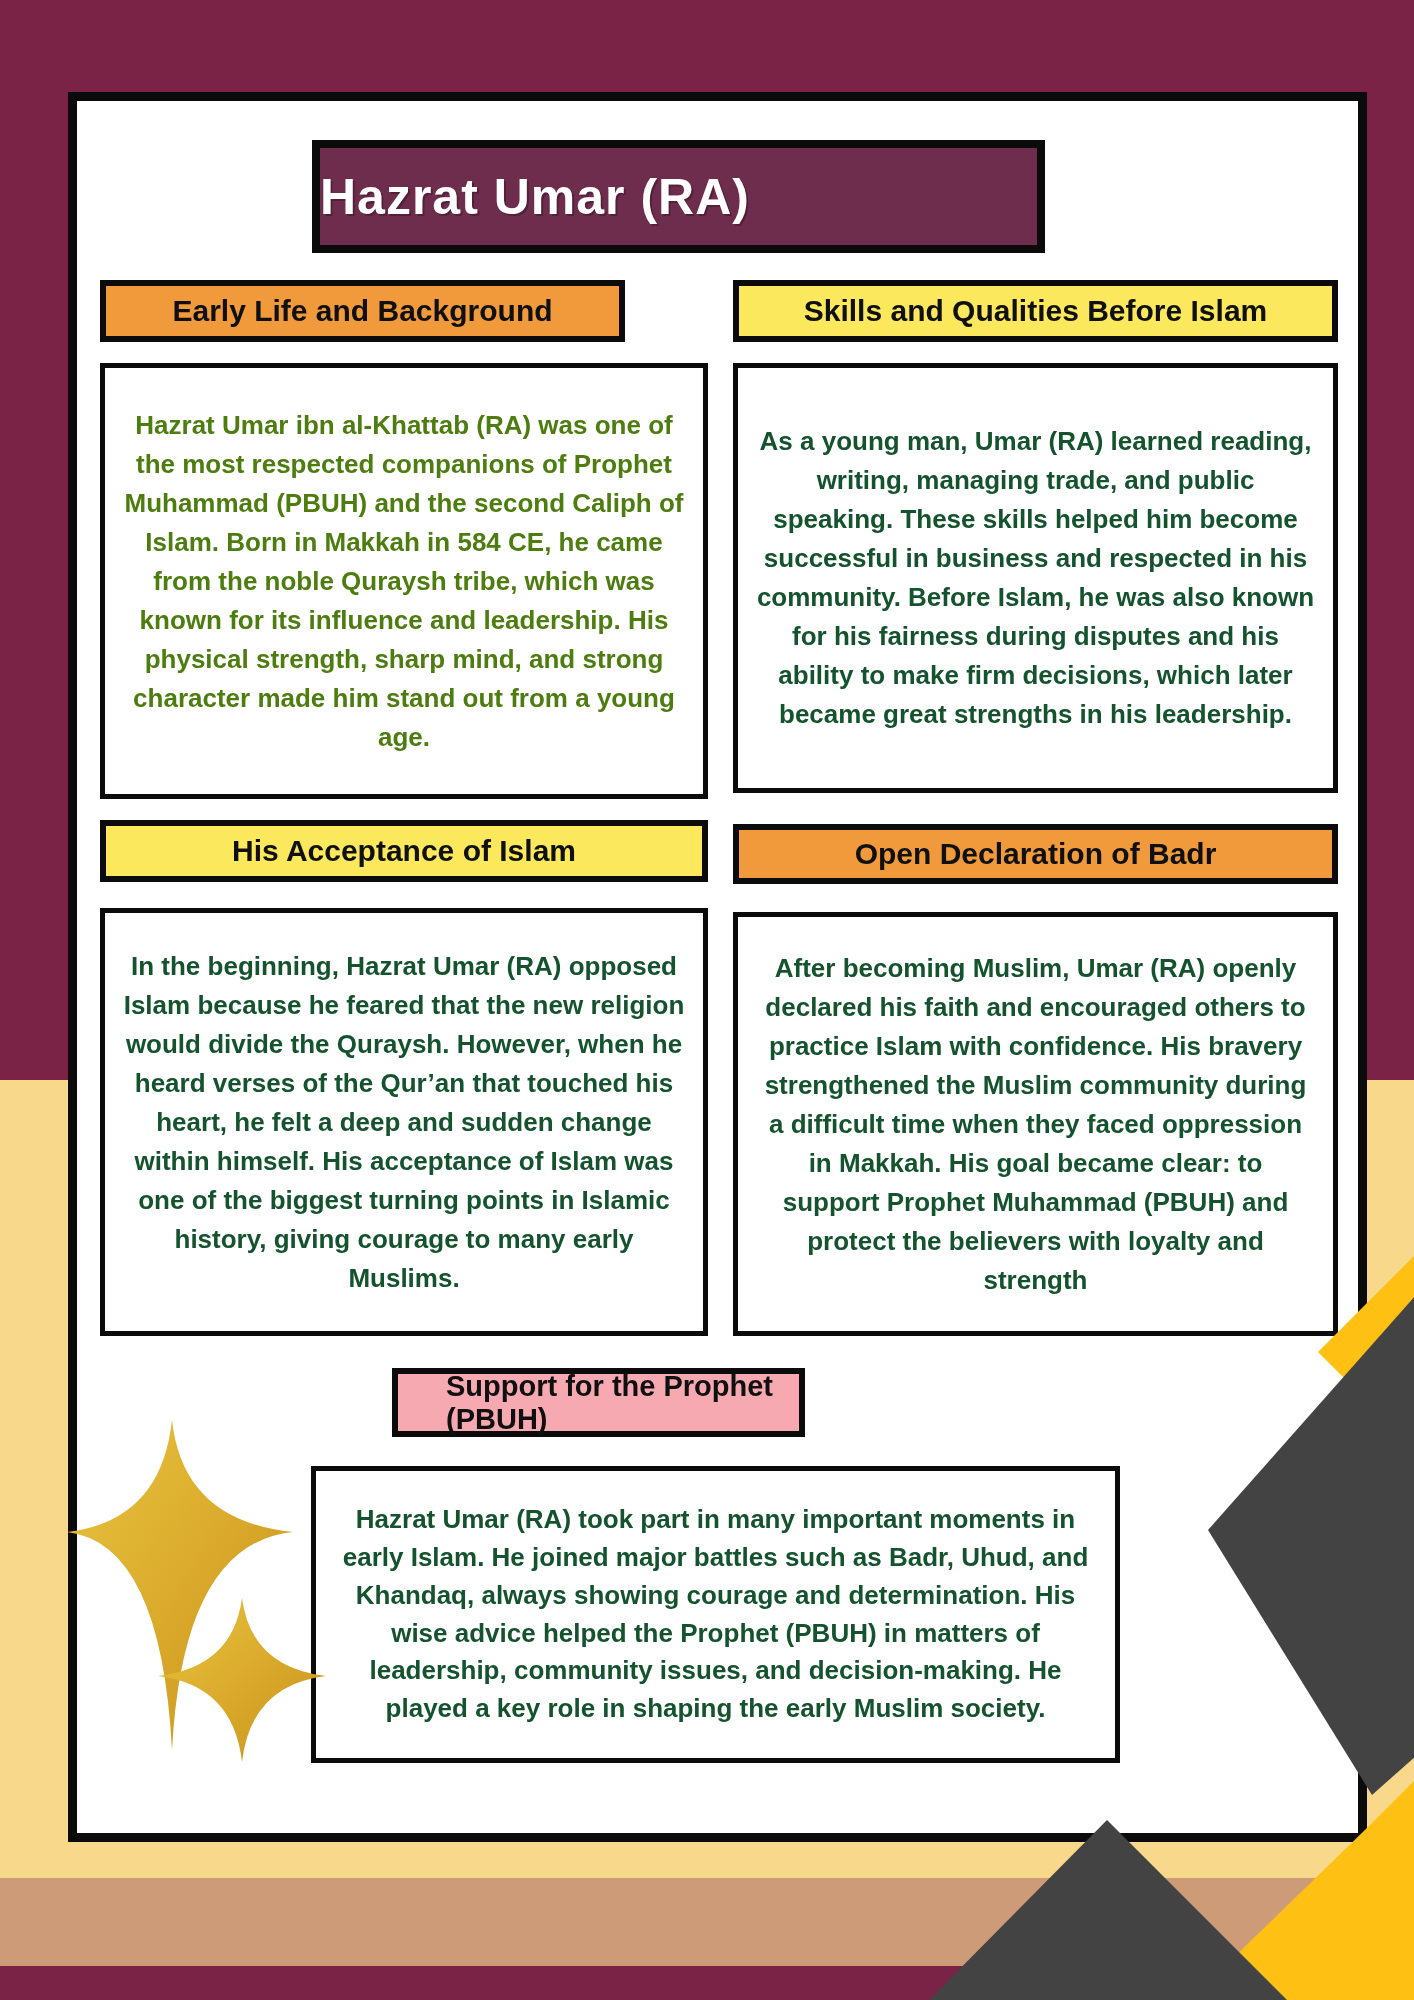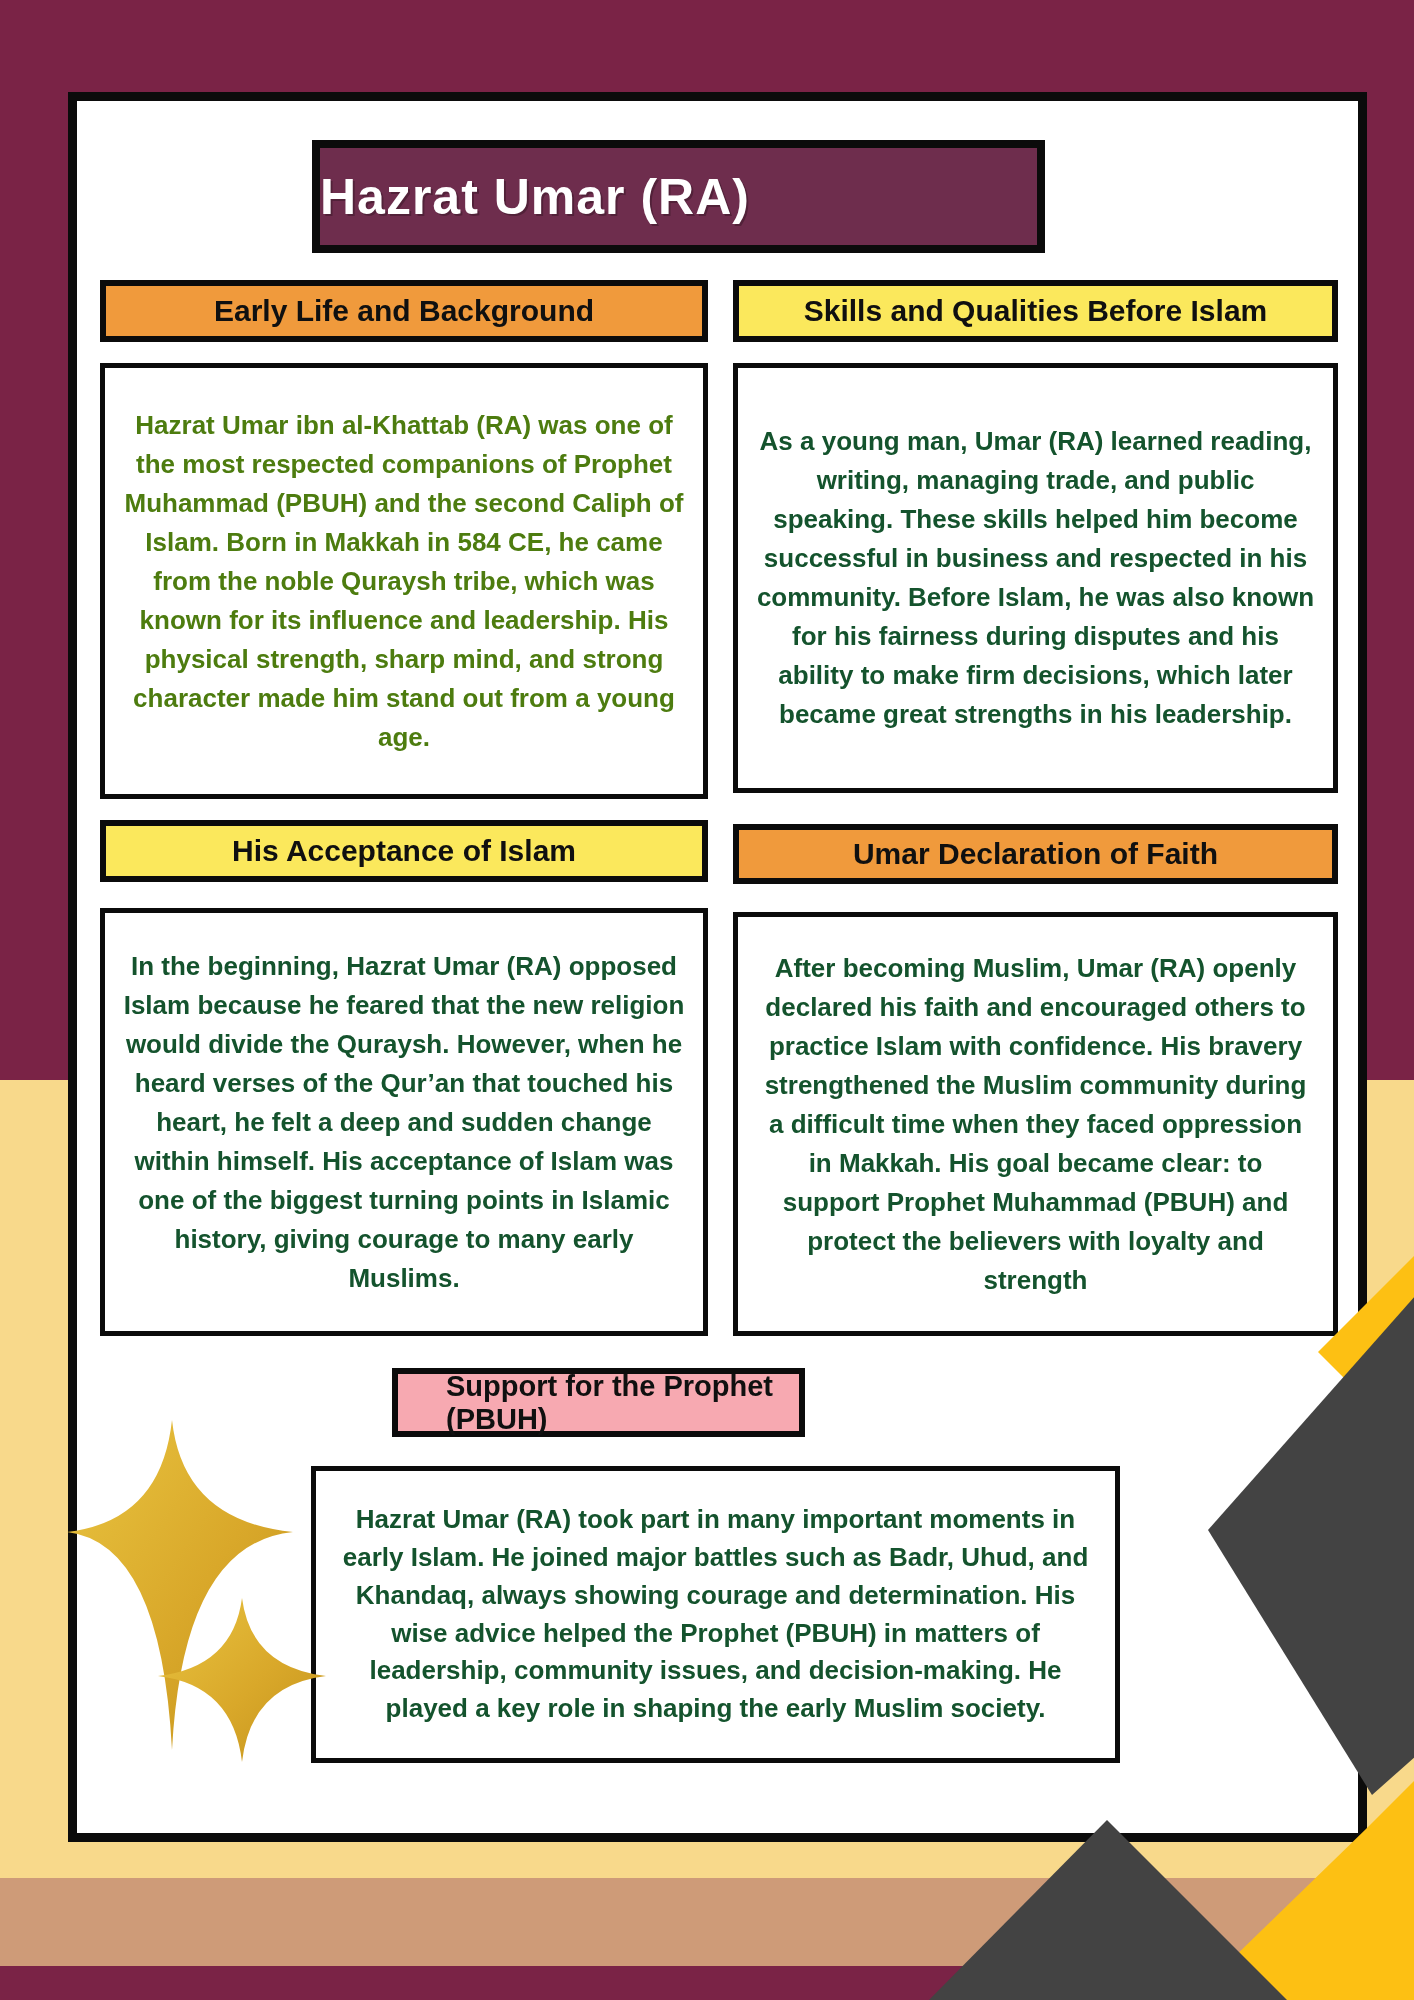--- a/index.html
+++ b/index.html
@@ -34,21 +34,21 @@
   .hdr-orange{background:#F09A3C;}
   .hdr-yellow{background:#FBE85C;}
   .hdr-pink{background:#F7A9B1;}
   .body-box{
     background:#ffffff;border:5px solid #0b0b0b;
     display:flex;align-items:center;justify-content:center;
     text-align:center;font-weight:700;
     padding:10px 18px;
     font-size:26px;line-height:1.5;color:#14532d;
   }
-  #h1L{left:100px;top:280px;width:608px;height:62px;}
+  #h1L{left:100px;top:280px;width:525px;height:62px;}
   #h1R{left:733px;top:280px;width:605px;height:62px;}
   #b1L{left:100px;top:363px;width:608px;height:436px;color:#4d7c0f;}
   #b1R{left:733px;top:363px;width:605px;height:430px;}
   #h2L{left:100px;top:820px;width:608px;height:62px;}
   #h2R{left:733px;top:824px;width:605px;height:60px;}
   #b2L{left:100px;top:908px;width:608px;height:428px;}
   #b2R{left:733px;top:912px;width:605px;height:424px;padding:13px 24px;}
   #h3C{left:392px;top:1368px;width:413px;height:69px;font-size:29px;padding-left:48px;}
   #b3C{left:311px;top:1466px;width:809px;height:297px;font-size:26px;line-height:1.46;}
 </style>
@@ -81,21 +81,21 @@
     <span>Hazrat Umar ibn al-Khattab (RA) was one of the most respected companions of Prophet Muhammad (PBUH) and the second Caliph of Islam. Born in Makkah in 584 CE, he came from the noble Quraysh tribe, which was known for its influence and leadership. His physical strength, sharp mind, and strong character made him stand out from a young age.</span>
   </div>
   <div id="b1R" class="abs body-box">
     <span>As a young man, Umar (RA) learned reading, writing, managing trade, and public speaking. These skills helped him become successful in business and respected in his community. Before Islam, he was also known for his fairness during disputes and his ability to make firm decisions, which later became great strengths in his leadership.</span>
   </div>
 
   <div id="h2L" class="abs hdr hdr-yellow">
     <span>His Acceptance of Islam</span>
   </div>
   <div id="h2R" class="abs hdr hdr-orange">
-    <span>Umar Declaration of Faith</span>
+    <span>Open Declaration of Badr</span>
   </div>
 
   <div id="b2L" class="abs body-box">
     <span>In the beginning, Hazrat Umar (RA) opposed Islam because he feared that the new religion would divide the Quraysh. However, when he heard verses of the Qur’an that touched his heart, he felt a deep and sudden change within himself. His acceptance of Islam was one of the biggest turning points in Islamic history, giving courage to many early Muslims.</span>
   </div>
   <div id="b2R" class="abs body-box">
     <span>After becoming Muslim, Umar (RA) openly declared his faith and encouraged others to practice Islam with confidence. His bravery strengthened the Muslim community during a difficult time when they faced oppression in Makkah. His goal became clear: to support Prophet Muhammad (PBUH) and protect the believers with loyalty and strength</span>
   </div>
 
   <div id="h3C" class="abs hdr hdr-pink">

